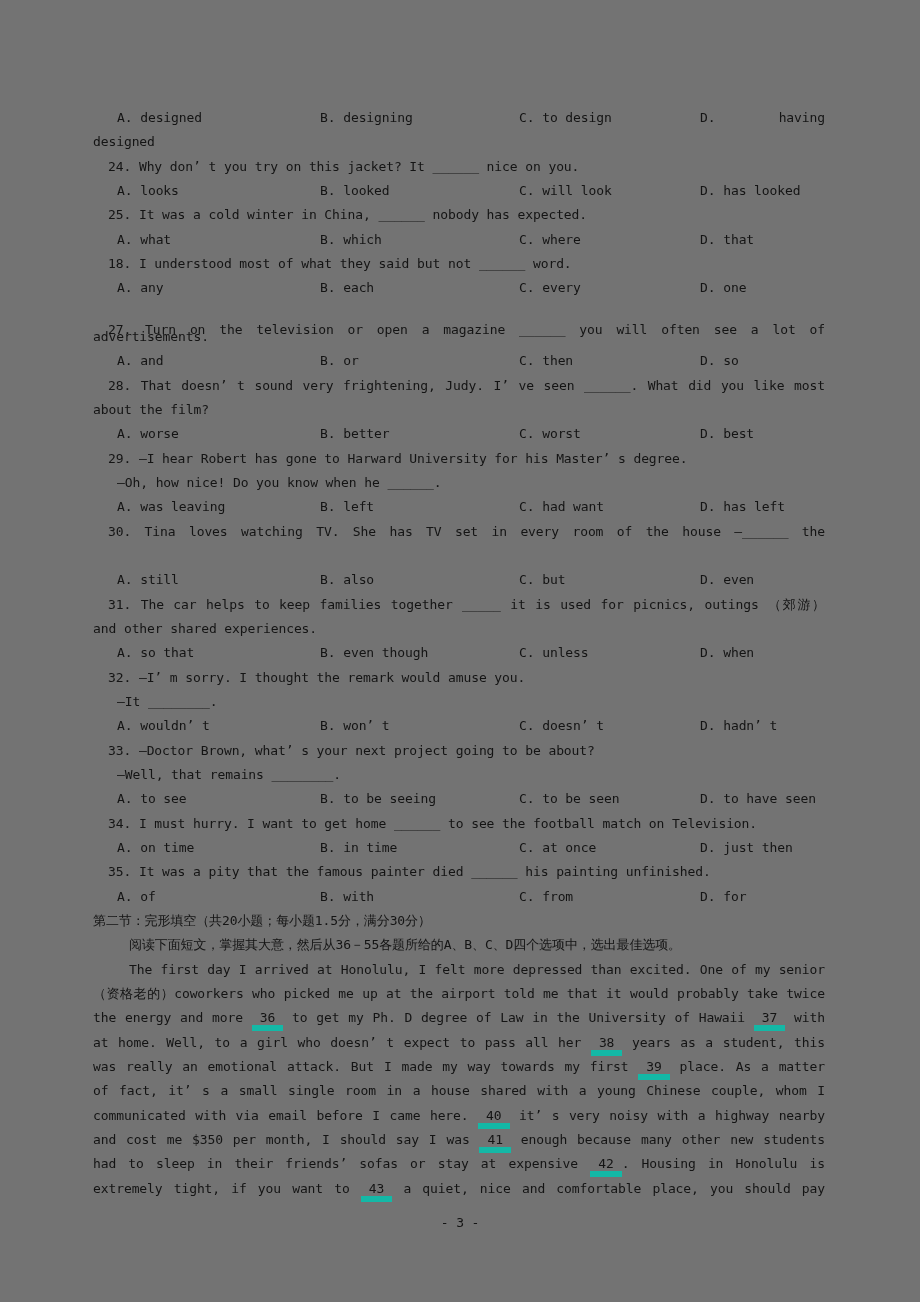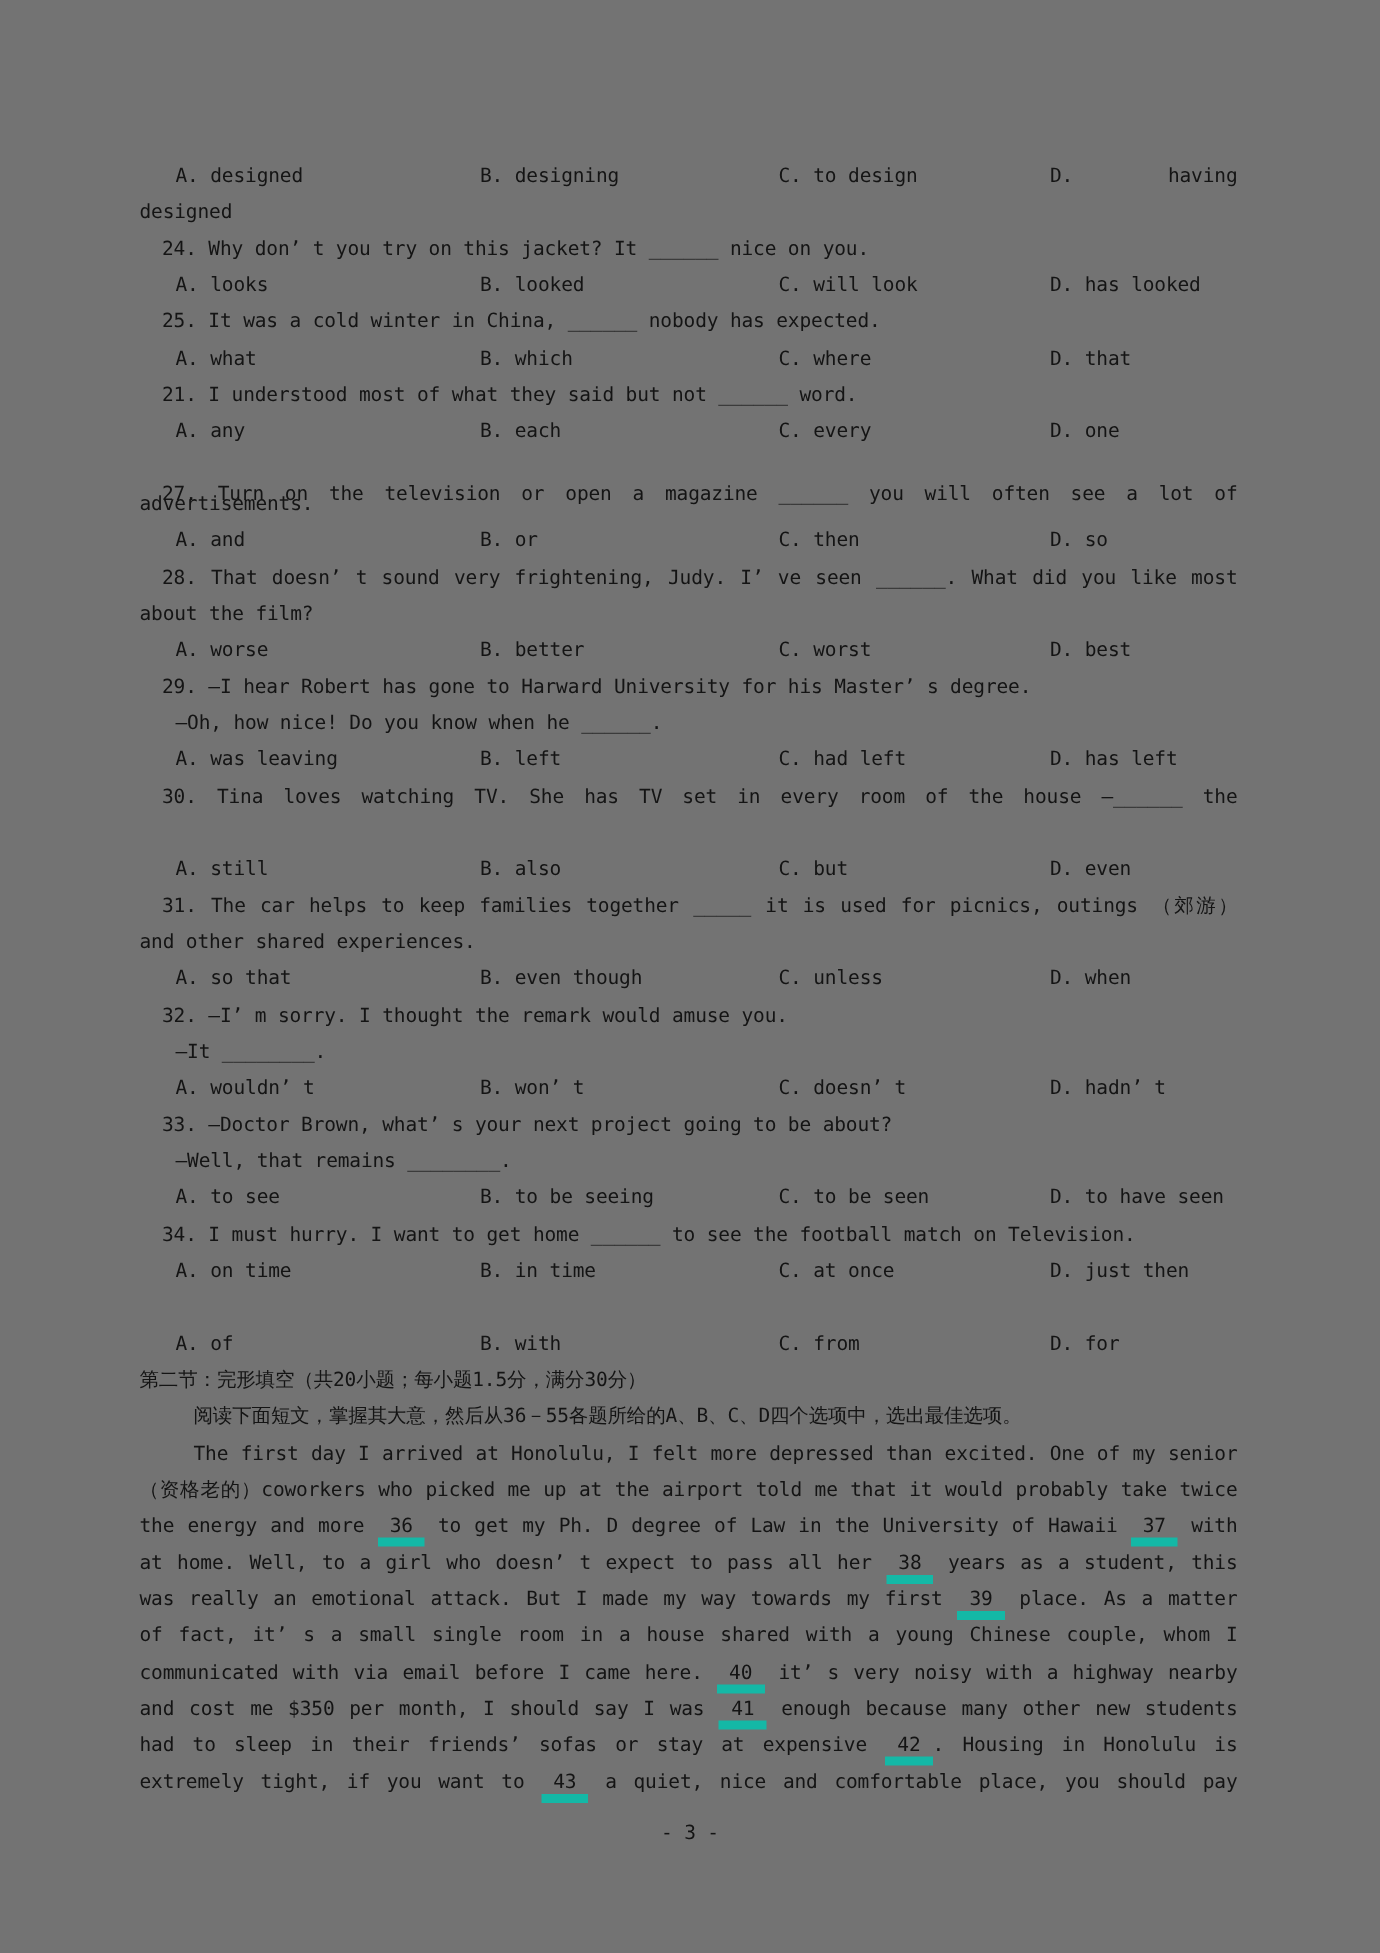--- a/index.html
+++ b/index.html
@@ -42,44 +42,45 @@
 <body>
 
 <div class="page">
   <div id="doc">
       <div class="line p" style="top: 0px;"><span class="opt opt-A">A. designed</span><span class="opt opt-B">B. designing</span><span class="opt opt-C">C. to design</span><span class="opt opt-D">D.</span><span class="opt opt-Dwrap">having</span></div>
       <div class="line p" style="top: 24.33px;">designed</div>
       <div class="line p" style="top: 48.66px; padding-left: 15px;">24. Why don’ t you try on this jacket? It ______ nice on you.</div>
       <div class="line p" style="top: 72.99px;"><span class="opt opt-A">A. looks</span><span class="opt opt-B">B. looked</span><span class="opt opt-C">C. will look</span><span class="opt opt-D">D. has looked</span></div>
       <div class="line p" style="top: 97.32px; padding-left: 15px;">25. It was a cold winter in China, ______ nobody has expected.</div>
       <div class="line p" style="top: 121.65px;"><span class="opt opt-A">A. what</span><span class="opt opt-B">B. which</span><span class="opt opt-C">C. where</span><span class="opt opt-D">D. that</span></div>
-      <div class="line p" style="top: 145.98px; padding-left: 15px;">21. I understood most of what they said but not ______ word.</div>
+      <div class="line p" style="top: 145.98px; padding-left: 15px;">18. I understood most of what they said but not ______ word.</div>
       <div class="line p" style="top: 170.31px;"><span class="opt opt-A">A. any</span><span class="opt opt-B">B. each</span><span class="opt opt-C">C. every</span><span class="opt opt-D">D. one</span></div>
       <div class="line j" style="top: 212px; padding-left: 15px;">27. Turn on the television or open a magazine ______ you will often see a lot of</div>
       <div class="line p" style="top: 243.3px;"><span class="opt opt-A">A. and</span><span class="opt opt-B">B. or</span><span class="opt opt-C">C. then</span><span class="opt opt-D">D. so</span></div>
       <div class="line p" style="top: 218.97px;">advertisements.</div>
       <div class="line j" style="top: 267.63px; padding-left: 15px;">28. That doesn’ t sound very frightening, Judy. I’ ve seen ______. What did you like most</div>
       <div class="line p" style="top: 316.29px;"><span class="opt opt-A">A. worse</span><span class="opt opt-B">B. better</span><span class="opt opt-C">C. worst</span><span class="opt opt-D">D. best</span></div>
       <div class="line p" style="top: 291.96px;">about the film?</div>
       <div class="line p" style="top: 340.62px; padding-left: 15px;">29. —I hear Robert has gone to Harward University for his Master’ s degree.</div>
       <div class="line p" style="top: 364.95px; padding-left: 24px;">—Oh, how nice! Do you know when he ______.</div>
-      <div class="line p" style="top: 389.28px;"><span class="opt opt-A">A. was leaving</span><span class="opt opt-B">B. left</span><span class="opt opt-C">C. had left</span><span class="opt opt-D">D. has left</span></div>
+      <div class="line p" style="top: 389.28px;"><span class="opt opt-A">A. was leaving</span><span class="opt opt-B">B. left</span><span class="opt opt-C">C. had want</span><span class="opt opt-D">D. has left</span></div>
       <div class="line j" style="top: 413.61px; padding-left: 15px;">30. Tina loves watching TV. She has TV set in every room of the house —______ the</div>
       <div class="line p" style="top: 462.27px;"><span class="opt opt-A">A. still</span><span class="opt opt-B">B. also</span><span class="opt opt-C">C. but</span><span class="opt opt-D">D. even</span></div>
       <div class="line j" style="top: 486.6px; padding-left: 15px;">31. The car helps to keep families together _____ it is used for picnics, outings （郊游）</div>
       <div class="line p" style="top: 535.26px;"><span class="opt opt-A">A. so that</span><span class="opt opt-B">B. even though</span><span class="opt opt-C">C. unless</span><span class="opt opt-D">D. when</span></div>
       <div class="line p" style="top: 510.93px;">and other shared experiences.</div>
       <div class="line p" style="top: 559.59px; padding-left: 15px;">32. —I’ m sorry. I thought the remark would amuse you.</div>
       <div class="line p" style="top: 583.92px; padding-left: 24px;">—It ________.</div>
       <div class="line p" style="top: 608.25px; text-align: right;"><span class="opt opt-A">A. wouldn’ t</span><span class="opt opt-B">B. won’ t</span><span class="opt opt-C">C. doesn’ t</span><span class="opt opt-D">D. hadn’ t</span></div>
       <div class="line p" style="top: 632.58px; padding-left: 15px;">33. —Doctor Brown, what’ s your next project going to be about?</div>
       <div class="line p" style="top: 656.91px; padding-left: 24px;">—Well, that remains ________.</div>
       <div class="line p" style="top: 681.24px;"><span class="opt opt-A">A. to see</span><span class="opt opt-B">B. to be seeing</span><span class="opt opt-C">C. to be seen</span><span class="opt opt-D">D. to have seen</span></div>
       <div class="line p" style="top: 705.57px; padding-left: 15px;">34. I must hurry. I want to get home ______ to see the football match on Television.</div>
       <div class="line p" style="top: 729.9px;"><span class="opt opt-A">A. on time</span><span class="opt opt-B">B. in time</span><span class="opt opt-C">C. at once</span><span class="opt opt-D">D. just then</span></div>
+      <div class="line p" style="top: 754.23px; padding-left: 15px;">35. It was a pity that the famous painter died ______ his painting unfinished.</div>
       <div class="line p" style="top: 778.56px;"><span class="opt opt-A">A. of</span><span class="opt opt-B">B. with</span><span class="opt opt-C">C. from</span><span class="opt opt-D">D. for</span></div>
       <div class="line p" style="top: 802.89px;">第二节：完形填空（共20小题；每小题1.5分，满分30分）</div>
       <div class="line p" style="top: 827.22px; padding-left: 36px;">阅读下面短文，掌握其大意，然后从36－55各题所给的A、B、C、D四个选项中，选出最佳选项。</div>
       <div class="line j" style="top: 851.55px; padding-left: 36px;">The first day I arrived at Honolulu, I felt more depressed than excited. One of my senior</div>
       <div class="line j" style="top: 875.88px;">（资格老的）coworkers who picked me up at the airport told me that it would probably take twice</div>
       <div class="line j" style="top: 900.21px;">the energy and more <span class="num-blank">36</span> to get my Ph. D degree of Law in the University of Hawaii <span class="num-blank">37</span> with</div>
       <div class="line j" style="top: 924.54px;">at home. Well, to a girl who doesn’ t expect to pass all her <span class="num-blank">38</span> years as a student, this</div>
       <div class="line j" style="top: 948.87px;">was really an emotional attack. But I made my way towards my first <span class="num-blank">39</span> place. As a matter</div>
       <div class="line j" style="top: 973.2px;">of fact, it’ s a small single room in a house shared with a young Chinese couple, whom I</div>
       <div class="line j" style="top: 997.53px;">communicated with via email before I came here. <span class="num-blank">40</span> it’ s very noisy with a highway nearby</div>

